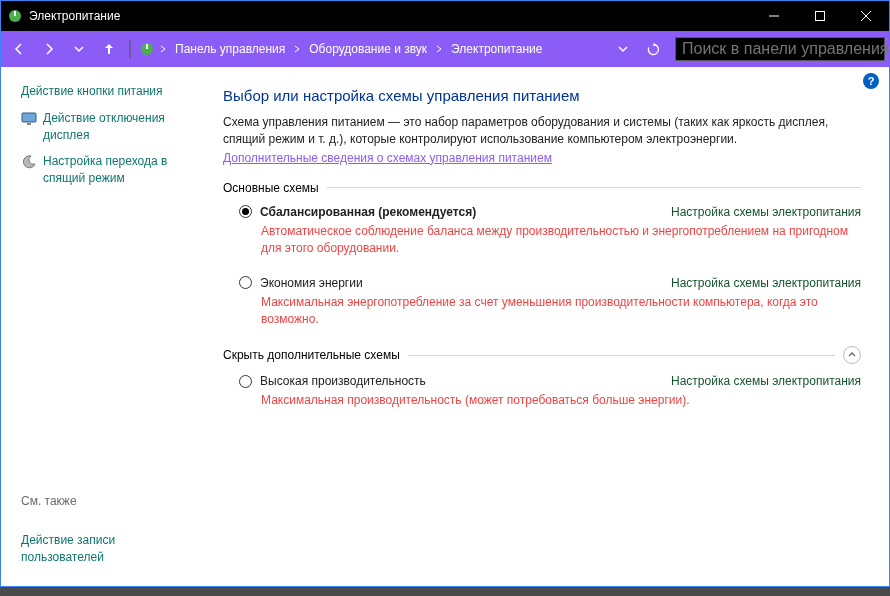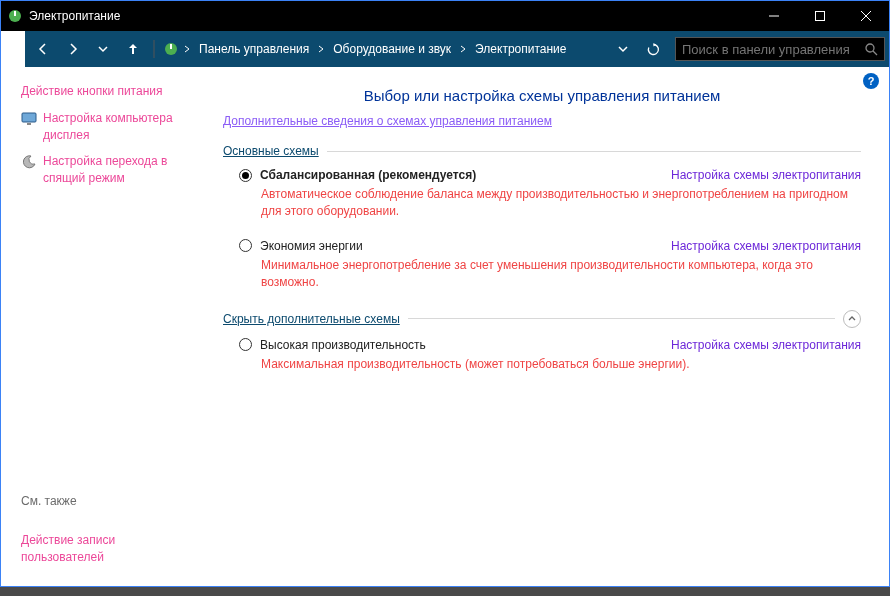--- a/index.html
+++ b/index.html
@@ -3,56 +3,56 @@
 <meta charset="utf-8">
 <style>
   * { box-sizing: border-box; margin: 0; padding: 0; }
   body { font-family: "Segoe UI", Tahoma, sans-serif; font-size: 12px; background: #4a4a4a; }
   .window { width: 890px; height: 587px; background: #fff; display: flex; flex-direction: column; border: 1px solid #3b82f6; }
   .titlebar { height: 30px; background: #000; color: #fff; display: flex; align-items: center; padding-left: 6px; }
   .titlebar .ticon { width: 16px; height: 16px; margin-right: 6px; display: flex; align-items: center; justify-content: center; }
   .titlebar .title { font-size: 12px; flex: 1; }
   .winbtns { display: flex; height: 100%; }
   .winbtn { width: 46px; display: flex; align-items: center; justify-content: center; color: #fff; }
-  .navbar { height: 36px; background: #0c4a6e; display: flex; align-items: center; padding: 0 4px; gap: 2px; margin-left: 24px; }
+  .navbar { height: 36px; background: #8b5cf6; display: flex; align-items: center; padding: 0 4px; gap: 2px; }
   .navbtn { width: 28px; height: 28px; display: flex; align-items: center; justify-content: center; color: #fff; }
   .navbtn.dim { color: #7a7a7a; }
   .crumbsep { width: 10px; height: 28px; display:flex; align-items:center; justify-content:center; color:#fff; }
   .breadcrumb { display: flex; align-items: center; color: #fff; font-size: 12px; flex: 1; height: 28px; }
   .bc-item { padding: 0 6px; height: 28px; display: flex; align-items: center; white-space: nowrap; }
   .bc-chev { color: #fff; padding: 0 2px; display:flex; align-items:center; }
   .bc-right { margin-left: auto; display: flex; align-items: center; gap: 2px; padding-right: 6px; }
   .searchbox { width: 210px; height: 24px; background: #000; border: 1px solid #555; display: flex; align-items: center; padding: 0 6px; }
-  .searchbox input { background: transparent; border: none; color: #888; font-size: 13px; flex: 1; outline: none; }
+  .searchbox input { background: transparent; border: none; color: #888; font-size: 16px; flex: 1; outline: none; }
   .searchbox .sicon { color: #888; }
   .content { flex: 1; display: flex; position: relative; overflow: hidden; }
   .helpicon { position: absolute; top: 6px; right: 10px; width: 16px; height: 16px; border-radius: 50%; background: #0061c3; color: #fff; font-size: 11px; font-weight: bold; display: flex; align-items: center; justify-content: center; }
   .sidebar { width: 210px; padding: 16px 10px 10px 20px; display: flex; flex-direction: column; font-size: 12px; }
   .sidebar .home { color: #003399; margin-bottom: 14px; line-height: 1.4; }
-  .sidebar .link { color: #ec4899; margin-bottom: 10px; line-height: 1.4; cursor: pointer; }
+  .sidebar .link { color: #0f766e; margin-bottom: 10px; line-height: 1.4; cursor: pointer; }
   .sidebar .linkrow { display: flex; align-items: flex-start; gap: 6px; margin-bottom: 10px; }
   .sidebar .linkrow .icon { width: 16px; height: 16px; flex-shrink: 0; margin-top: 1px; }
   .sidebar .spacer { flex: 1; }
   .sidebar .seealso { color: #6b6b6b; margin-bottom: 24px; }
   .main { flex: 1; padding: 20px 28px 10px 12px; color: #222; }
-  .main h1 { color: #003399; font-size: 15px; font-weight: normal; margin-bottom: 10px; text-align: center; }
+  .main h1 { color: #003399; font-size: 15px; font-weight: normal; margin-bottom: 10px; }
   .desc { font-size: 12px; line-height: 1.45; margin-bottom: 2px; }
   .morelink { color: #8b5cf6; text-decoration: underline; cursor: pointer; font-size: 12px; }
   .section { margin-top: 16px; }
   .section-head { display: flex; align-items: center; margin-bottom: 10px; }
-  .section-head .label { font-size: 12px; color: #0c4a6e; white-space: nowrap; text-decoration: underline; }
+  .section-head .label { font-size: 12px; color: #000000; white-space: nowrap; }
   .section-head .divider { flex: 1; height: 1px; background: #d8d8d8; margin-left: 8px; }
   .section-head .collapse { width: 18px; height: 18px; border: 1px solid #bcbcbc; border-radius: 50%; display: flex; align-items: center; justify-content: center; margin-left: 8px; color: #666; }
   .plan { margin: 0 0 18px 16px; }
   .plan-head { display: flex; align-items: center; }
   .radio { width: 13px; height: 13px; border: 1px solid #333; border-radius: 50%; margin-right: 8px; position: relative; flex-shrink: 0; }
   .radio.selected::after { content: ""; position: absolute; top: 2px; left: 2px; width: 7px; height: 7px; background: #000; border-radius: 50%; }
   .plan-name { font-size: 12px; }
   .plan-name.bold { font-weight: 600; }
-  .plan-link { margin-left: auto; color: #6d28d9; font-size: 12px; cursor: pointer; }
+  .plan-link { margin-left: auto; color: #14532d; font-size: 12px; cursor: pointer; }
   .plan-desc { font-size: 12px; margin: 4px 0 0 22px; line-height: 1.45; color: #ef4444; }
   svg { display: block; }
 </style>
 </head>
 <body>
 
 <div class="window">
 
   <div class="titlebar">
     <span class="ticon">
@@ -163,37 +163,38 @@
 
     <div class="sidebar">
       <div class="link">Действие кнопки питания</div>
       <div class="linkrow">
         <span class="icon">
           <svg width="16" height="16" viewBox="0 0 16 16">
               <rect x="1" y="2" width="14" height="9" rx="1" fill="#6fa8d8" stroke="#2a5a8a"></rect>
               <rect x="6" y="12" width="4" height="2" fill="#888"></rect>
             </svg>
         </span>
-        <span class="link" style="margin-bottom:0">Настройка компьютера дисплея</span>
+        <span class="link" style="margin-bottom:0">Действие отключения дисплея</span>
       </div>
       <div class="linkrow">
         <span class="icon">
           <svg width="16" height="16" viewBox="0 0 16 16">
               <path d="M10 2 A6 6 0 1 0 14 10 A4.5 4.5 0 0 1 10 2 Z" fill="#b8b8b8" stroke="#777"></path>
             </svg>
         </span>
         <span class="link" style="margin-bottom:16px">Настройка перехода в спящий режим</span>
       </div>
       <div class="spacer"></div>
       <div class="seealso">См. также</div>
       <div class="link">Действие записи пользователей</div>
     </div>
 
     <div class="main">
       <h1>Выбор или настройка схемы управления питанием</h1>
+      <div class="desc">Схема управления питанием — это набор параметров оборудования и системы (таких как яркость дисплея, спящий режим и т. д.), которые контролируют использование компьютером электроэнергии.</div>
       <span class="morelink">Дополнительные сведения о схемах управления питанием</span>
 
       
       <div class="section">
         <div class="section-head">
           <span class="label">Основные схемы</span>
           <span class="divider"></span>
         </div>
 
         <div class="plan">
@@ -204,21 +205,21 @@
           </div>
           <div class="plan-desc">Автоматическое соблюдение баланса между производительностью и энергопотреблением на пригодном для этого оборудовании.</div>
         </div>
 
         <div class="plan">
           <div class="plan-head">
             <span class="radio"></span>
             <span class="plan-name">Экономия энергии</span>
             <span class="plan-link">Настройка схемы электропитания</span>
           </div>
-          <div class="plan-desc">Минимальное энергопотребление за счет уменьшения производительности компьютера, когда это возможно.</div>
+          <div class="plan-desc">Максимальная энергопотребление за счет уменьшения производительности компьютера, когда это возможно.</div>
         </div>
       </div>
 
       
       <div class="section">
         <div class="section-head">
           <span class="label">Скрыть дополнительные схемы</span>
           <span class="divider"></span>
           <span class="collapse">
             <svg width="10" height="10" viewBox="0 0 10 10">

